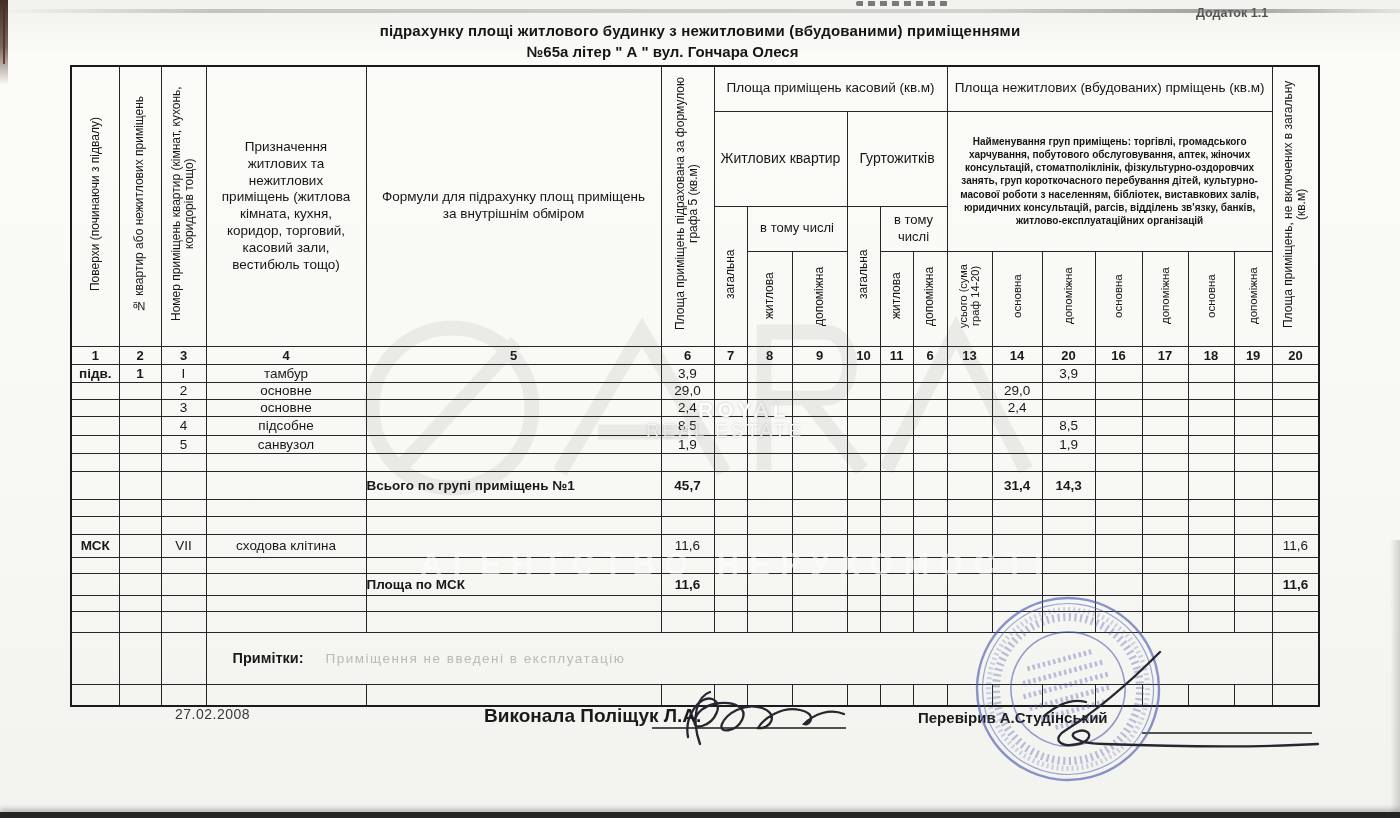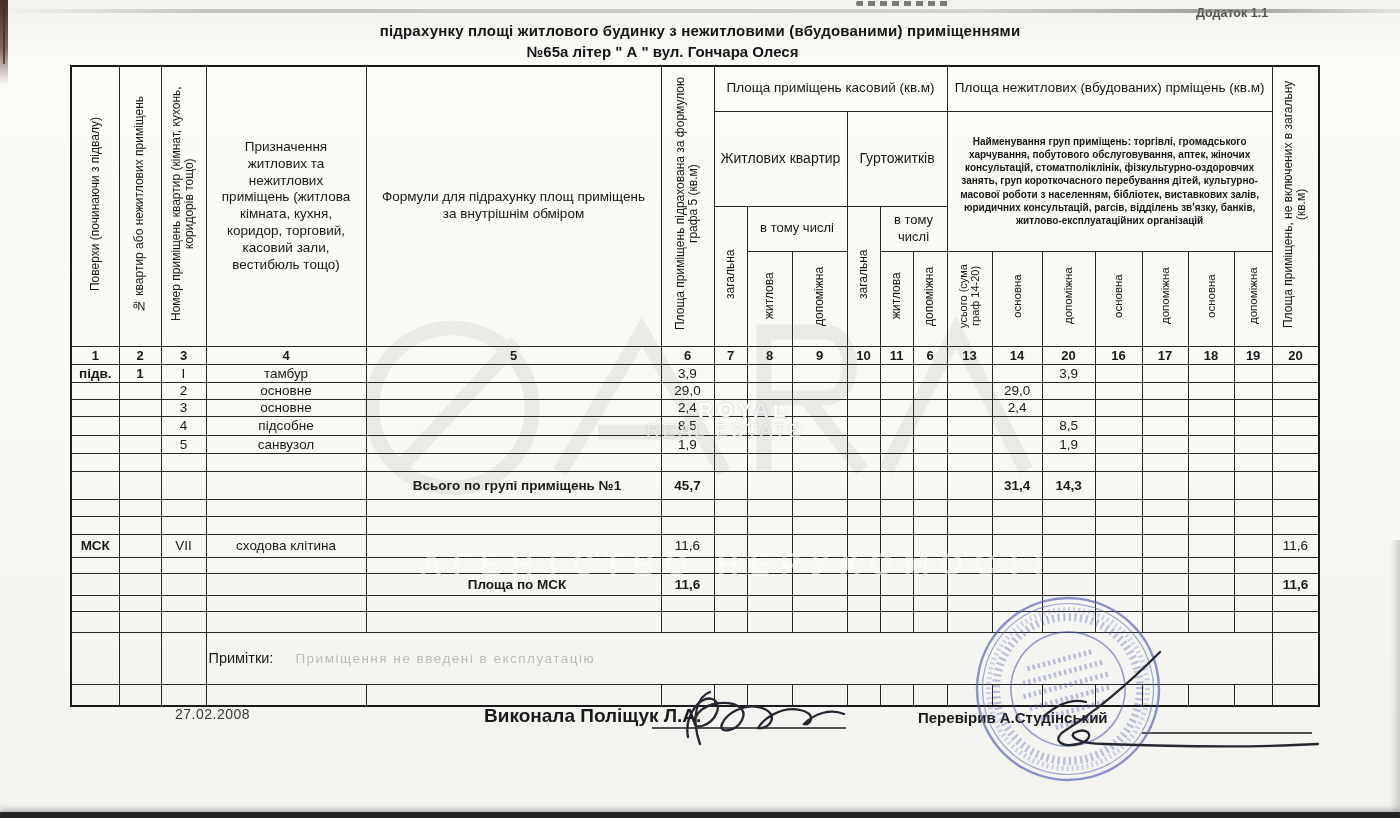--- a/index.html
+++ b/index.html
@@ -33,23 +33,23 @@
   tr.hr1{height:45px;} tr.hr2{height:95px;} tr.hr3{height:45px;} tr.hr4{height:95px;} tr.numr{height:18px;}
   .vtx{display:inline-block;writing-mode:vertical-rl;transform:rotate(180deg);
        font-size:12px;line-height:1.12;white-space:normal;}
   .h272{height:272px;} .h230{height:230px;} .h132{height:132px;} .h88{height:88px;}
   .f11{font-size:11px;} .f115{font-size:11.5px;}
   .desc{font-size:10px;font-weight:bold;line-height:1.32;padding:2px 6px;white-space:normal;}
   .gh{font-size:13.5px;white-space:normal;padding:0 4px;}
   .gh2{font-size:14px;white-space:normal;}
   .c4h,.c5h{font-size:13.5px;white-space:normal;padding:8px 10px;}
   td.num{font-weight:bold;font-size:13px;}
-  td.left{text-align:center;padding-left:7px;}
+  td.left{text-align:left;padding-left:0;}
   td.bold{font-weight:bold;}
-  .notes-label{font-weight:normal;font-size:14.5px;margin-right:22px;}
+  .notes-label{font-weight:bold;font-size:14.5px;margin-right:22px;padding-left:24px;}
   .notes-faint{font-size:13.5px;color:rgba(138,138,130,.55);letter-spacing:1.5px;filter:blur(.4px);}
   td.notes{text-align:left;padding-left:2px;}
   
   .f-date{position:absolute;left:175px;top:706px;font-size:14px;color:#383838;letter-spacing:.5px;z-index:2;}
   .f-exec{position:absolute;left:460px;top:705px;font-size:19px;font-weight:bold;color:#1a1a1a;z-index:2;margin-left:24px;}
   .f-check{position:absolute;left:918px;top:709px;font-size:15px;font-weight:bold;color:#1a1a1a;z-index:2;}
   
   .wm-royal{position:absolute;left:698px;top:398px;font-size:21px;font-weight:bold;letter-spacing:4px;
     color:rgba(255,255,255,.95);text-shadow:0 0 3px rgba(125,125,120,.4);z-index:2;}
   .wm-re{position:absolute;left:646px;top:420px;font-size:19px;letter-spacing:3px;

